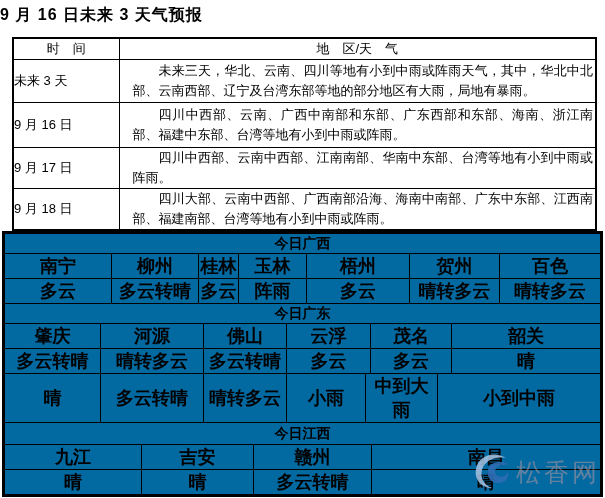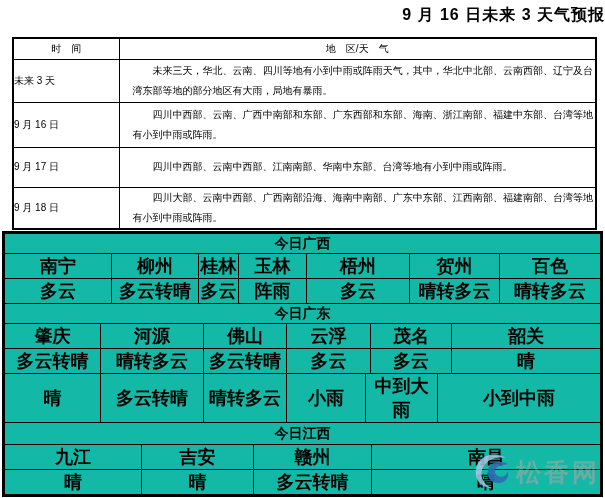--- a/index.html
+++ b/index.html
@@ -8,35 +8,35 @@
     background: #ffffff;
     color: #000000;
     font-family: "Liberation Sans", "DejaVu Sans", sans-serif;
     position: relative;
     overflow: hidden;
   }
   .page-title {
     position: absolute;
     top: 5px; left: 0;
     width: 605px;
-    text-align: right;
+    text-align: left;
     font-size: 16px;
     font-weight: bold;
     letter-spacing: 1px;
   }
   
   table { border-collapse: collapse; table-layout: fixed; }
   td { border: 1px solid #000; overflow: hidden; }
   .top-table {
     position: absolute;
     top: 37px; left: 12px;
     width: 585px;
     border: 2px solid #000;
   }
-  .top-table td { font-size: 10px; vertical-align: middle; }
+  .top-table td { font-size: 13px; vertical-align: middle; }
   .top-table .time-col {
     width: 106px;
     text-align: left;
     white-space: pre;
   }
   .top-table .head-row td { height: 21px; text-align: center; white-space: pre; }
   .top-table .desc-cell {
     text-align: justify;
     padding: 0 2px 0 13px;
     line-height: 20px;
@@ -45,21 +45,21 @@
   .r-future td { height: 43px; }
   .r-d16 td { height: 45px; }
   .r-d17 td { height: 40px; }
   .r-d18 td { height: 40px; }
   
   .city-wrap {
     position: absolute;
     top: 231px; left: 2px;
     width: 601px;
     border: 2px solid #000;
-    background: #14b8a6;
+    background: #0369a1;
   }
   .city-wrap table { width: 100%; margin-top: -1px; }
   .city-wrap table:first-child { margin-top: 0; }
   .city-wrap td {
     font-weight: bold;
     font-size: 18px;
     text-align: center;
     vertical-align: middle;
     height: 21px;
   }
@@ -70,21 +70,21 @@
     position: absolute;
     top: 444px; left: 472px;
     width: 130px; height: 52px;
     pointer-events: none;
   }
   .watermark-logo { position: absolute; left: 0; top: 6px; }
   .watermark-text {
     position: absolute;
     left: 44px; top: 12px;
     font-size: 25px;
-    font-weight: bold;
+    font-weight: normal;
     letter-spacing: 3px;
     color: rgba(214, 160, 160, 0.45);
     white-space: nowrap;
   }
 </style>
 </head>
 <body>
 
 <div class="page-title">9 月 16 日未来 3 天气预报</div>
 

